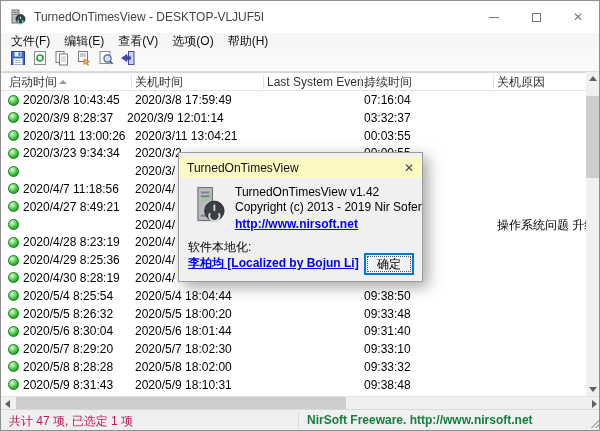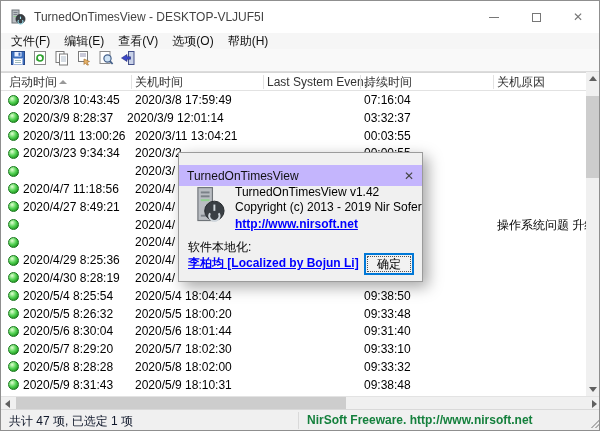--- a/index.html
+++ b/index.html
@@ -39,32 +39,32 @@
   .sarrow{position:absolute;width:13px;height:13px;display:flex;align-items:center;justify-content:center;}
   .tri{width:0;height:0;}
   .tri-up{border-left:4px solid transparent;border-right:4px solid transparent;border-bottom:5px solid #606060;}
   .tri-down{border-left:4px solid transparent;border-right:4px solid transparent;border-top:5px solid #606060;}
   .tri-left{border-top:4px solid transparent;border-bottom:4px solid transparent;border-right:5px solid #606060;}
   .tri-right{border-top:4px solid transparent;border-bottom:4px solid transparent;border-left:5px solid #606060;}
   .hscroll{position:absolute;left:0;top:395px;width:600px;height:13px;background:#f0f0f0;border-top:1px solid #e3e3e3;}
   .hthumb{position:absolute;left:15px;top:0;width:330px;height:12px;background:#cdcdcd;}
   
   .statusbar{position:absolute;left:0;top:408px;width:600px;height:21px;background:#f0f0f0;border-top:1px solid #d9d9d9;}
-  .status-left{position:absolute;left:8px;top:3px;font-size:12px;color:#0f172a;white-space:nowrap;text-align:right;}
+  .status-left{position:absolute;left:8px;top:3px;font-size:12px;color:#be185d;white-space:nowrap;text-align:right;}
   .status-sep{position:absolute;left:297px;top:2px;width:1px;height:17px;background:#d9d9d9;}
   .status-right{position:absolute;left:306px;top:3px;font-size:12px;font-weight:bold;color:#15803d;white-space:nowrap;}
   .grip{position:absolute;right:2px;bottom:2px;width:10px;height:10px;
         background:linear-gradient(135deg,transparent 60%,#b0b0b0 60%,#b0b0b0 70%,transparent 70%,transparent 80%,#b0b0b0 80%,#b0b0b0 90%,transparent 90%);}
   
   .sliver{position:absolute;left:0;top:429px;width:600px;height:2px;background:#c9ced4;}
   .sl{position:absolute;top:0;height:2px;}
   
   .dialog{position:absolute;left:177px;top:151px;width:245px;height:130px;background:#f0f0f0;
           border:1px solid #9b9b9b;box-shadow:5px 5px 14px rgba(0,0,0,0.35);z-index:50;}
-  .dlg-titlebar{position:absolute;left:0;top:12px;width:100%;height:21px;background:#c4b5fd;}
+  .dlg-titlebar{position:absolute;left:0;top:4px;width:100%;height:21px;background:#fef9c3;}
   .dlg-title{position:absolute;left:8px;top:4px;font-size:12px;color:#111;}
   .dlg-close{position:absolute;right:4px;top:2px;width:18px;height:17px;display:flex;align-items:center;justify-content:center;font-size:12px;color:#444;}
   .dlg-icon{position:absolute;left:16px;top:33px;width:31px;height:40px;}
   .dlg-line1{position:absolute;left:56px;top:32px;font-size:12px;color:#000;white-space:nowrap;}
   .dlg-line2{position:absolute;left:56px;top:47px;font-size:12px;color:#000;white-space:nowrap;}
   .dlg-site{position:absolute;left:56px;top:64px;font-size:12px;font-weight:bold;color:#0000ff;text-decoration:underline;white-space:nowrap;}
   .dlg-loclabel{position:absolute;left:9px;top:86px;font-size:12px;color:#000;white-space:nowrap;}
   .dlg-loclink{position:absolute;left:9px;top:102px;font-size:12px;font-weight:bold;color:#0000ff;text-decoration:underline;white-space:nowrap;}
   .dlg-ok{position:absolute;left:185px;top:100px;width:50px;height:22px;background:#f2f2f2;
           border:2px solid #0078d7;font-size:12px;color:#000;display:flex;align-items:center;justify-content:center;
@@ -232,20 +232,21 @@
         </div>
         <div class="row">
           <span class="led"></span>
           <span class="cell" style="left: 134px;">2020/4/</span>
           <span class="cell" style="left: 266px;"></span>
           <span class="cell" style="left: 363px;"></span>
           <span class="cell" style="left: 496px;">操作系统问题 升级</span>
         </div>
         <div class="row">
           <span class="led"></span>
+          <span class="cell" style="left: 22px;">2020/4/28 8:23:19</span>
           <span class="cell" style="left: 134px;">2020/4/</span>
           <span class="cell" style="left: 266px;"></span>
           <span class="cell" style="left: 363px;"></span>
           <span class="cell" style="left: 496px;"></span>
         </div>
         <div class="row">
           <span class="led"></span>
           <span class="cell" style="left: 22px;">2020/4/29 8:25:36</span>
           <span class="cell" style="left: 134px;">2020/4/</span>
           <span class="cell" style="left: 266px;"></span>

